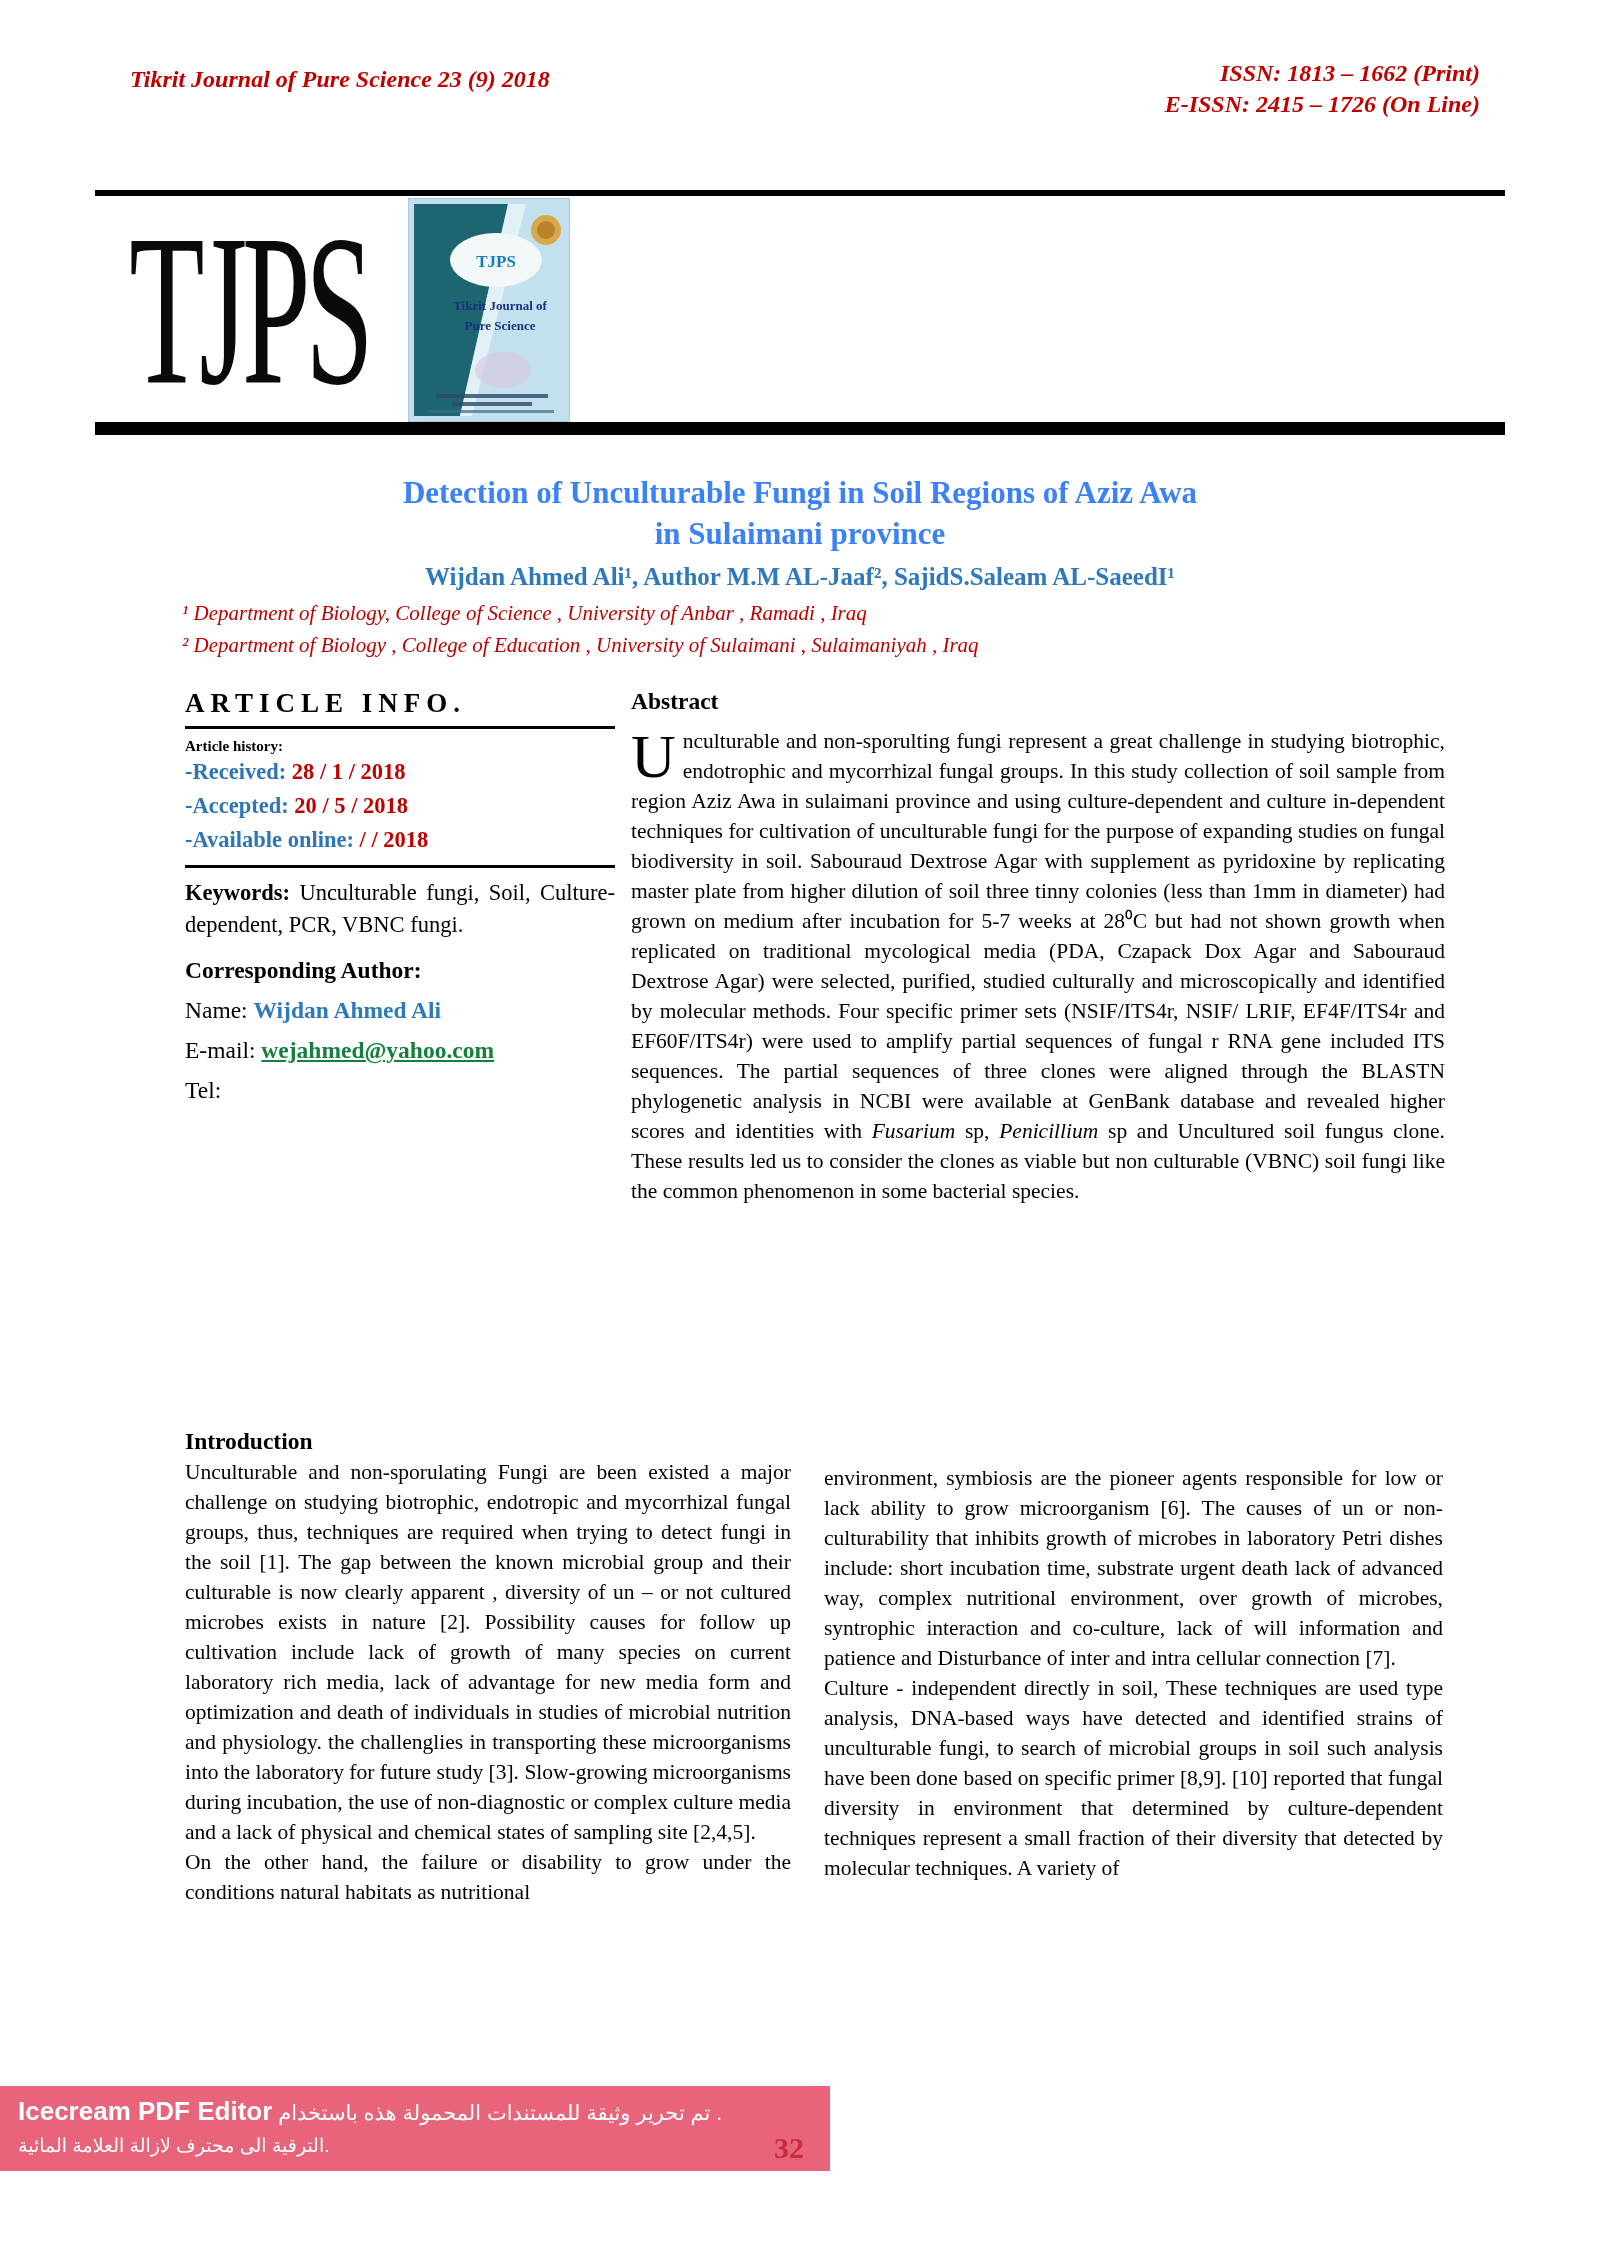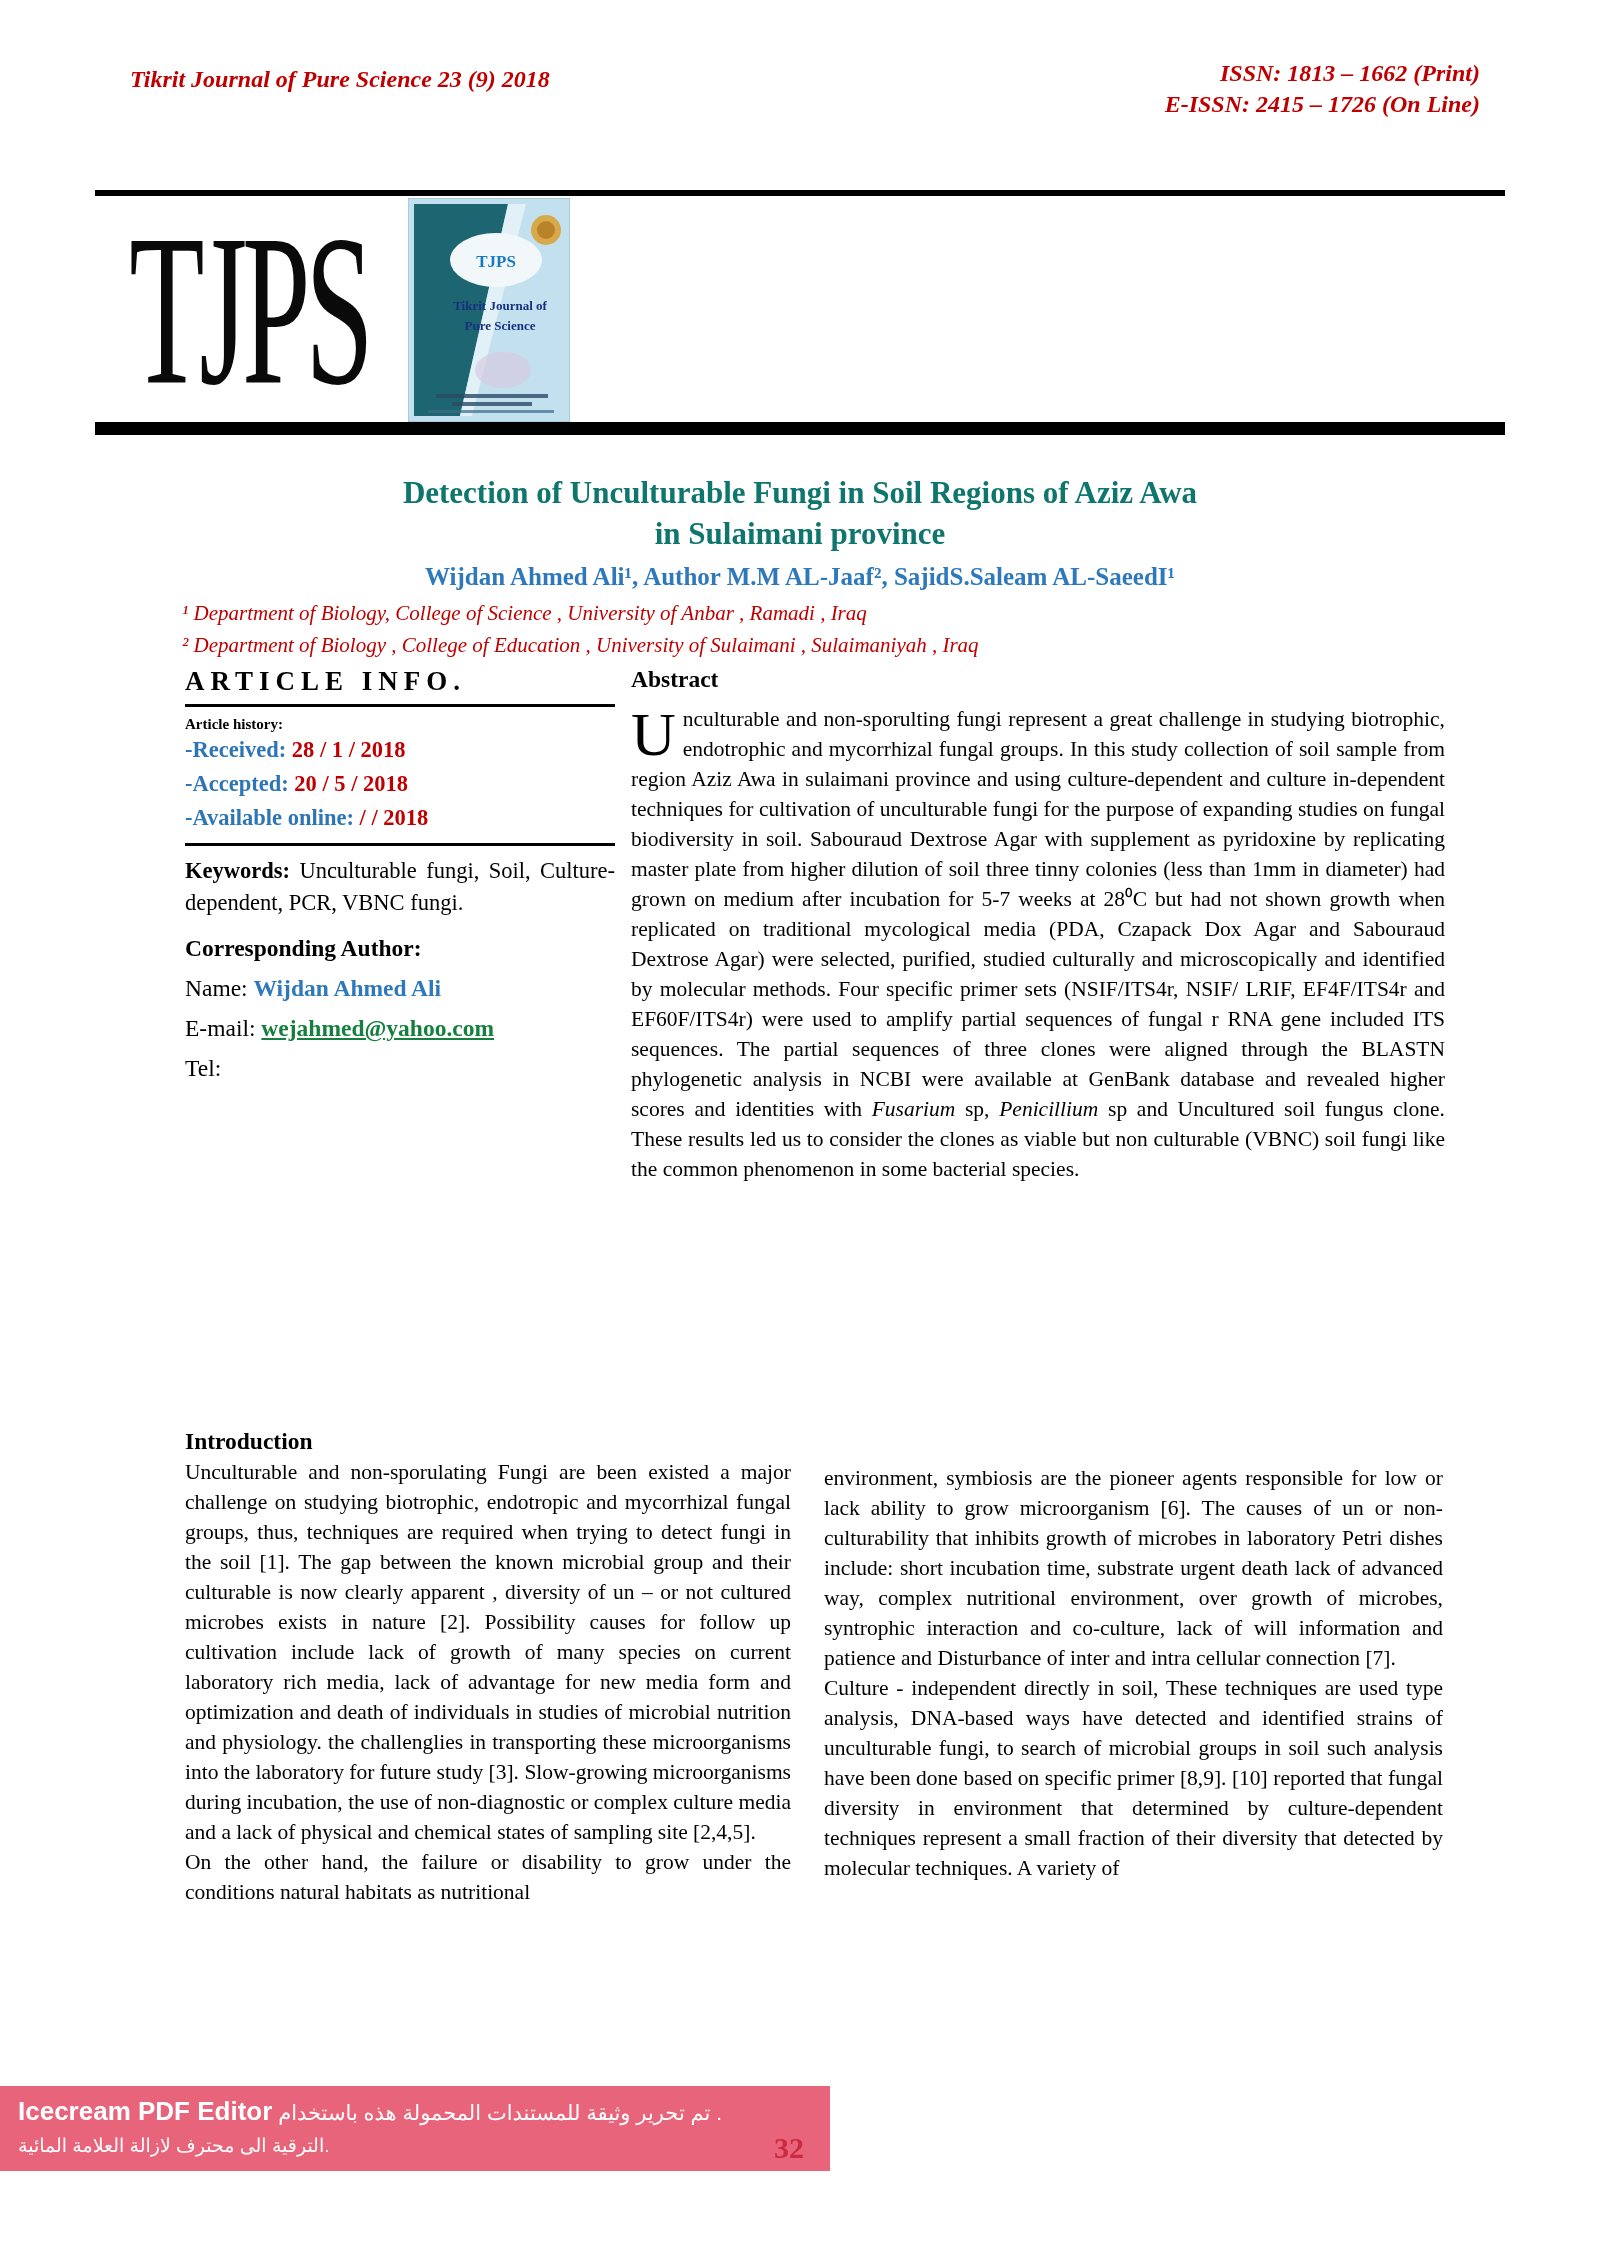--- a/index.html
+++ b/index.html
@@ -40,29 +40,29 @@
     text-shadow:2px 2px 0 #b9cfe2;
   }
   .homepage { font-size:23px; }
   .homepage .hlabel { font-weight:bold; color:#000; }
   .homepage .hurl { font-weight:bold; color:#2a6bd4; text-decoration:none; }
   .cover-box { width:162px; flex:none; margin-left:5px; background:#fff; }
   .rule-bottom { height:13px; background:#000; margin-top:2px; }
 
   
   .titleblock { position:absolute; top:472px; left:150px; right:150px; text-align:center; }
-  .title { font-size:31px; font-weight:bold; line-height:1.33; color:#0f766e; }
+  .title { font-size:31px; font-weight:bold; line-height:1.33; color:#3b82f6; }
   .authors { font-size:25px; font-weight:bold; color:#2e78bc; margin-top:9px; }
   .affils {
     text-align:left; color:#c00000; font-style:italic; font-size:21px;
     margin:7px 0 0 32px; line-height:1.5;
   }
 
   
-  .cols { position:absolute; top:666px; left:185px; right:155px; display:flex; gap:16px; }
+  .cols { position:absolute; top:688px; left:185px; right:155px; display:flex; gap:16px; }
   .leftcol { width:430px; flex:none; }
   .rightcol { flex:1; }
 
   .ai-head { font-size:27px; font-weight:bold; letter-spacing:6px; font-family:"Liberation Serif", serif; }
   .ai-rule  { border-top:3px solid #000; margin:7px 0 9px; }
   .ai-rule2 { border-top:3px solid #000; margin:9px 0 9px; }
   .hist-label { font-size:15px; font-weight:bold; }
   .ai-line { font-size:22.5px; line-height:1.5; }
   .lab-blue { color:#2e75b6; font-weight:bold;margin-top:46px; }
   .val-red  { color:#c00000; font-weight:bold; }

